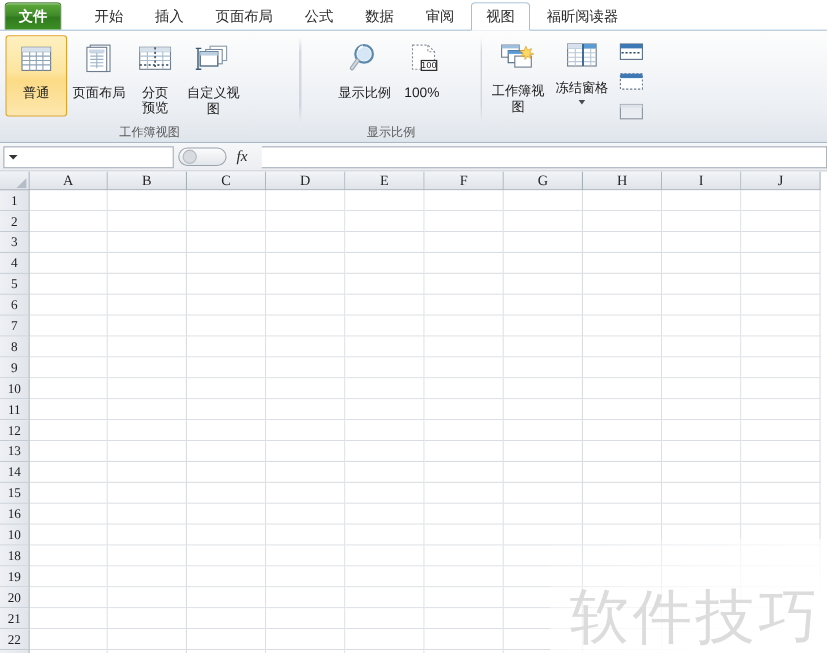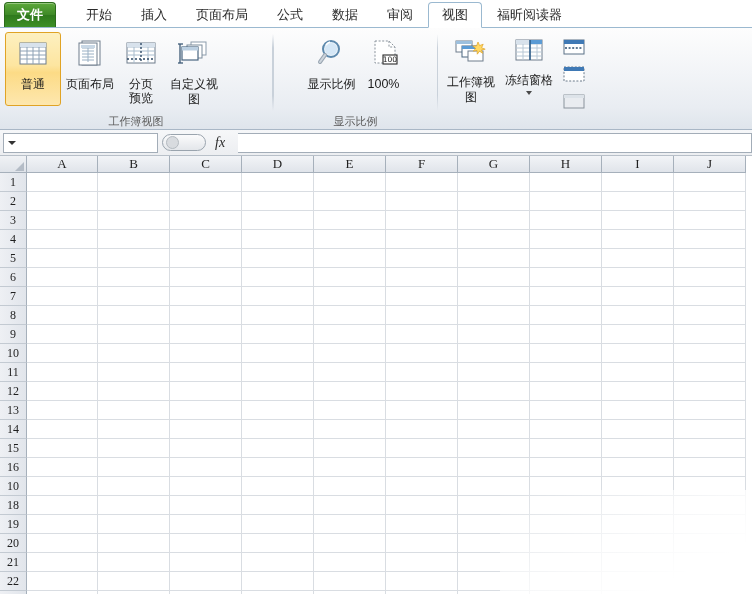--- a/index.html
+++ b/index.html
@@ -717,18 +717,19 @@
               <div class="cell" style="flex-basis: 72px;"></div>
               <div class="cell" style="flex-basis: 72px;"></div>
               <div class="cell" style="flex-basis: 72px;"></div>
               <div class="cell" style="flex-basis: 72px;"></div>
               <div class="cell" style="flex-basis: 72px;"></div>
               <div class="cell" style="flex-basis: 72px;"></div>
               <div class="cell" style="flex-basis: 72px;"></div>
             </div>
           </div>
         <div class="fade"></div>
+        <div class="watermark">软件技巧</div>
       </div>
     </div>
 
   </div>
 
 </div>
 
 </body></html>

